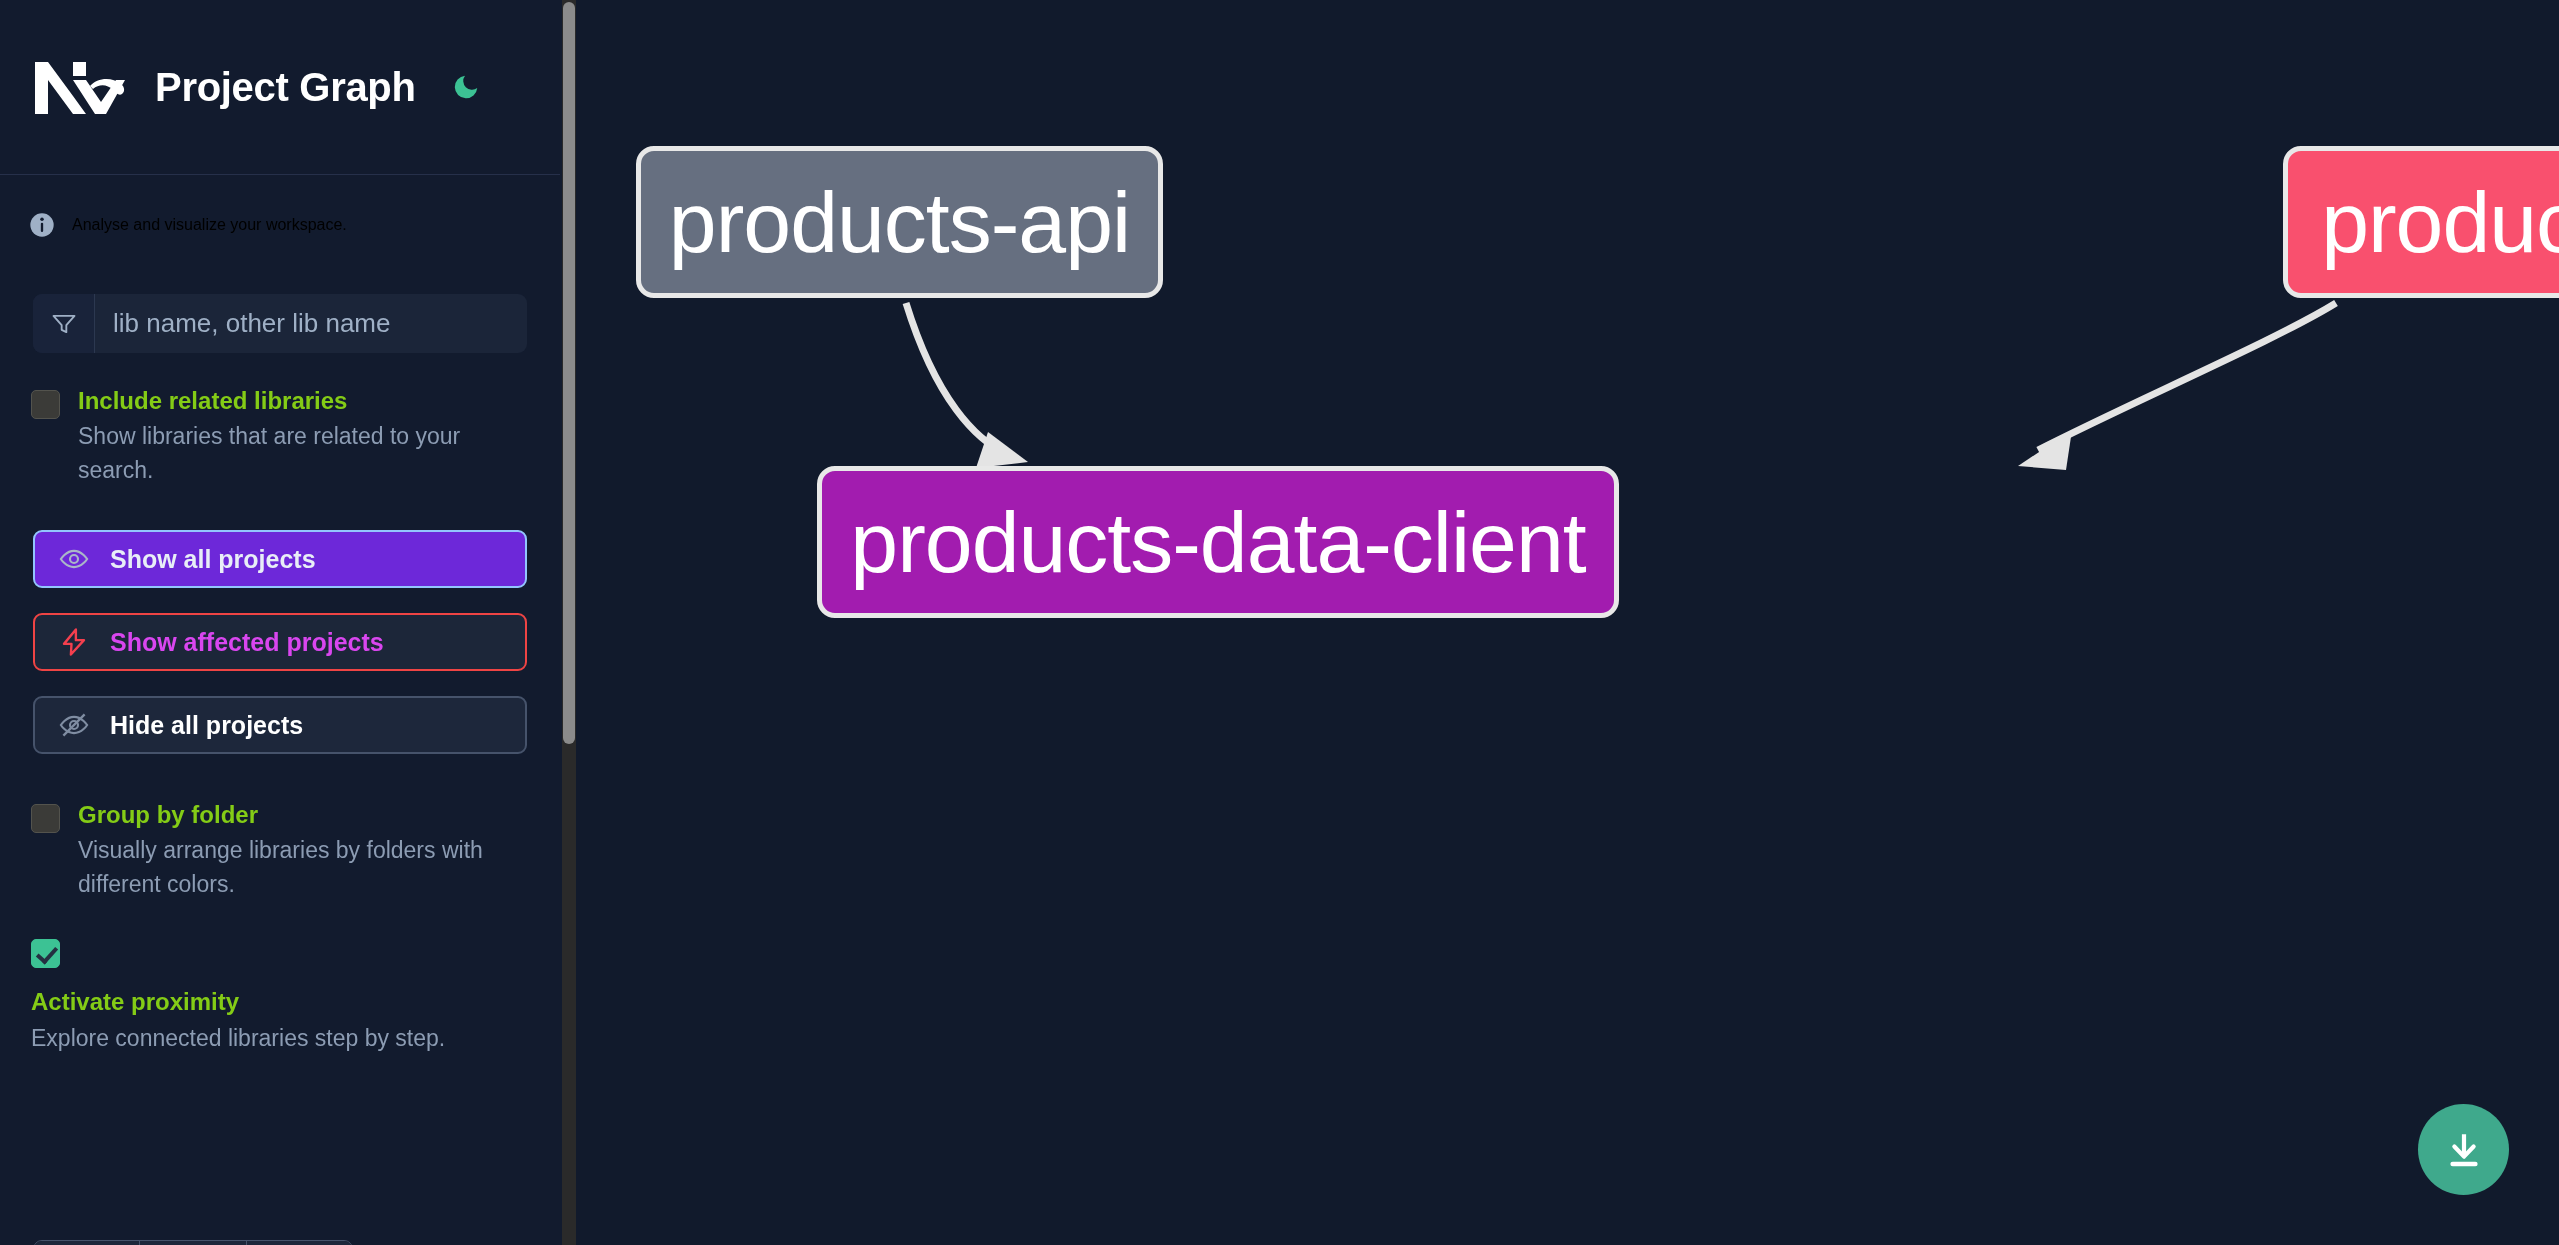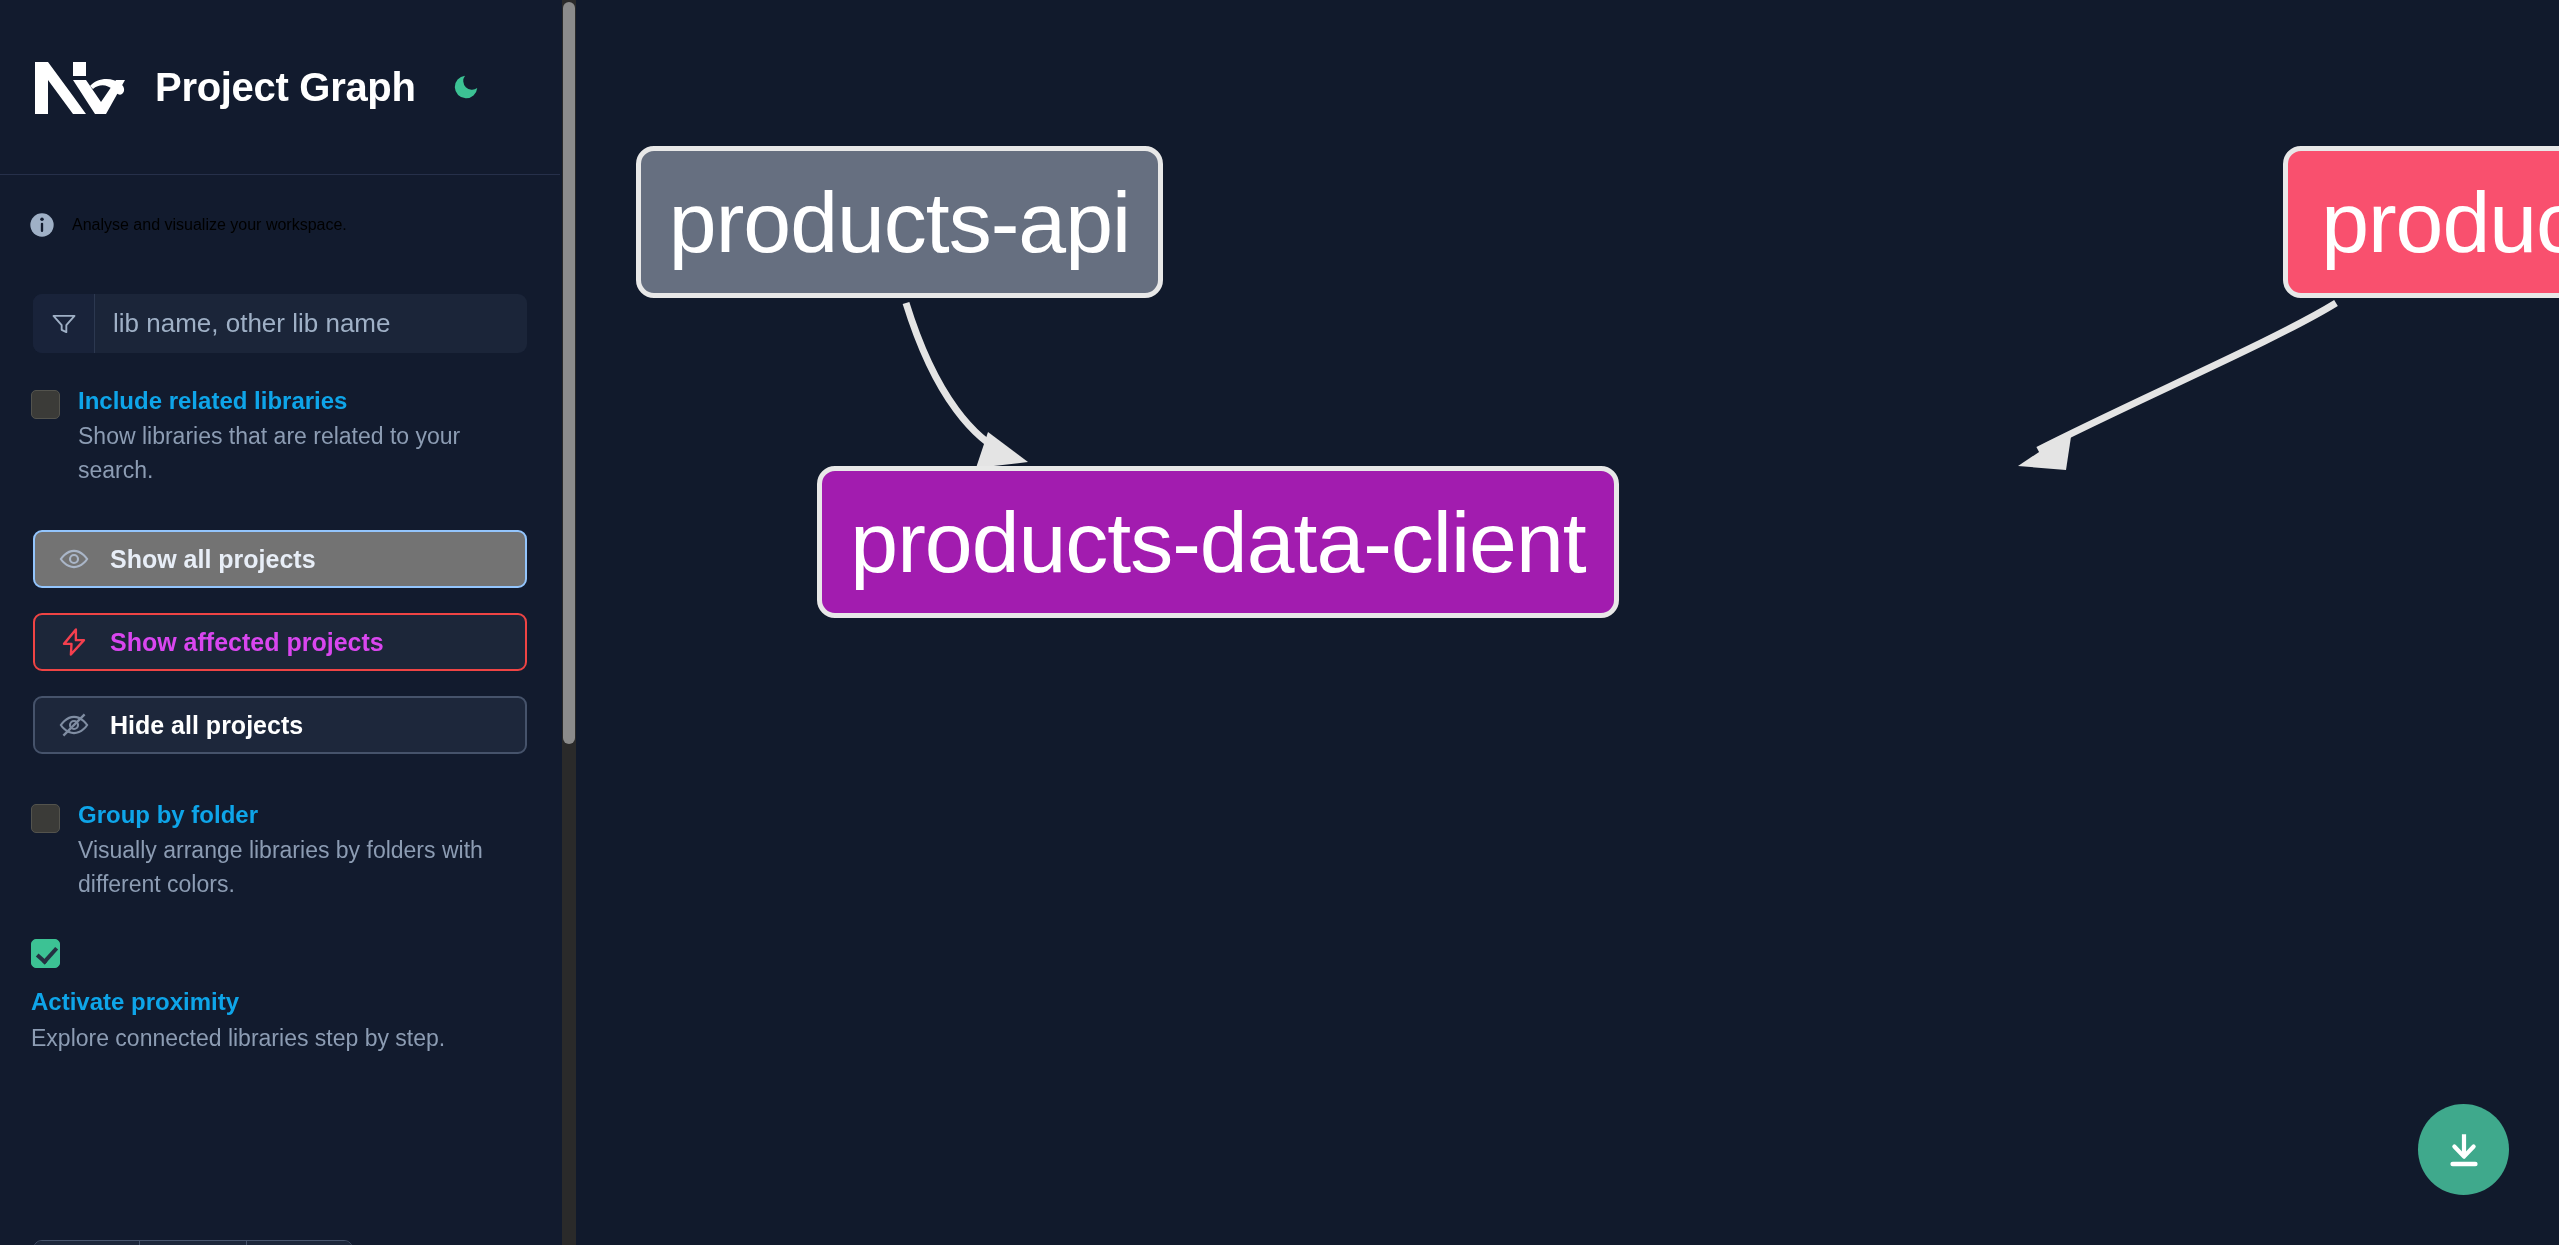--- a/index.html
+++ b/index.html
@@ -149,21 +149,21 @@
     left: 9px; top: 3px;
     width: 8px; height: 16px;
     border: solid #243041;
     border-width: 0 4px 4px 0;
     transform: rotate(42deg);
   }
   .check-texts { flex: 1 1 auto; }
   .check-label {
     font-size: 24px;
     font-weight: 700;
-    color: #0ea5e9;
+    color: #84cc16;
     line-height: 1.35;
   }
   .check-desc {
     font-size: 23px;
     color: #8c9cb3;
     line-height: 1.45;
     margin-top: 3px;
     max-width: 450px;
   }
 
@@ -182,21 +182,21 @@
     background: #232e42;
     border: 2px solid transparent;
   }
   .act-btn .lbl {
     font-size: 25px;
     font-weight: 700;
     white-space: nowrap;
   }
   .act-btn .ic { width: 30px; height: 30px; flex:0 0 30px; display:block; }
 
-  .btn-show-all { border-color: #93c5fd; background: #737373; }
+  .btn-show-all { border-color: #93c5fd; background: #6d28d9; }
   .btn-show-all .lbl { color: #e8eef7; }
 
   .btn-affected { border-color: #ef4444; background: #1c2639; }
   .btn-affected .lbl { color: #d946ef; }
 
   .btn-hide-all { border-color: #46536b; background: #1d273b; margin-bottom: 0; }
   .btn-hide-all .lbl { color: #ffffff; }
 
   
   .seg-control {

